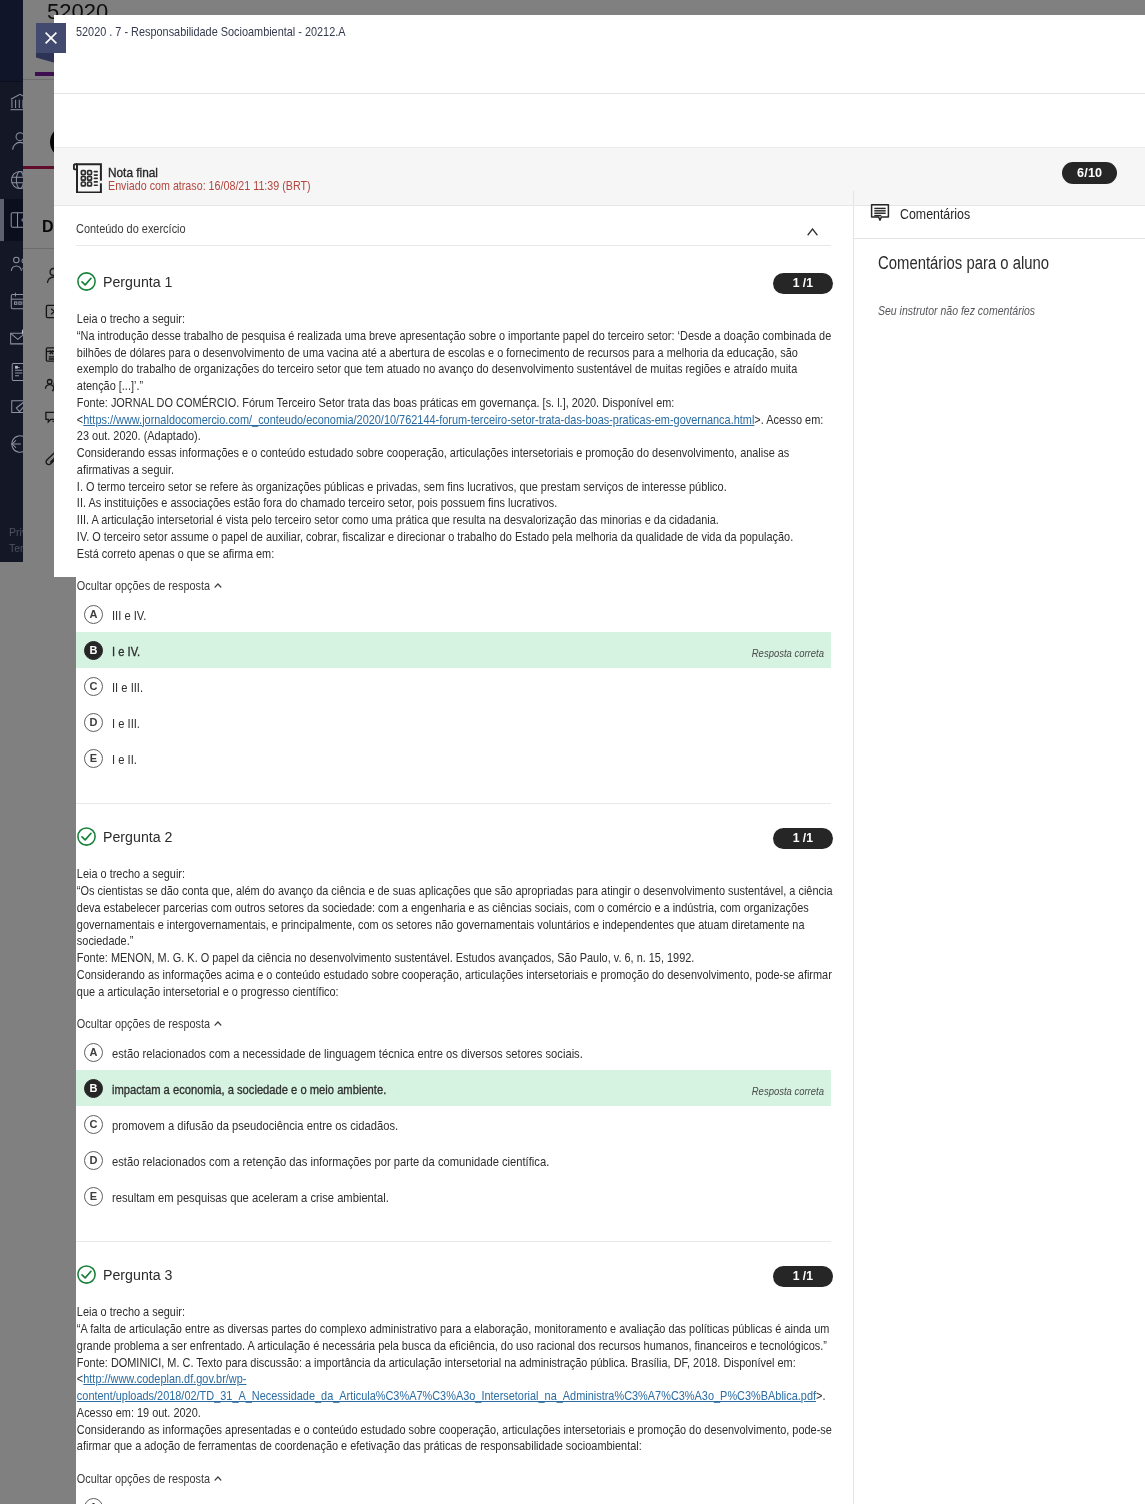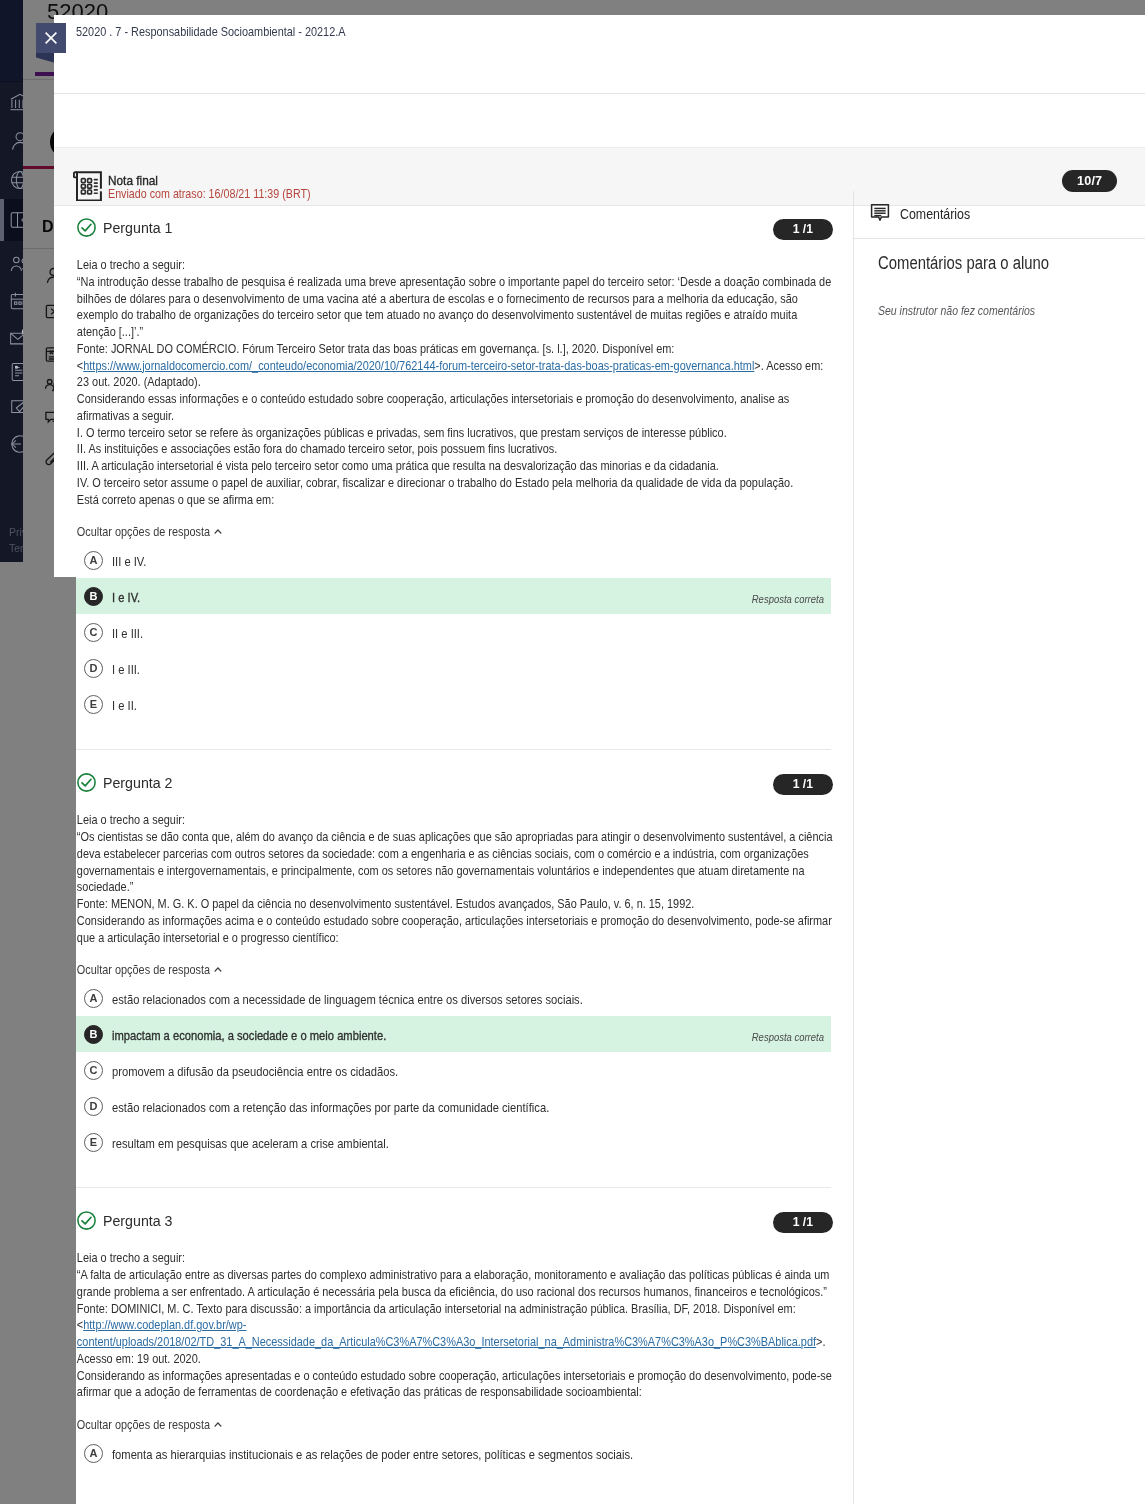--- a/index.html
+++ b/index.html
@@ -66,21 +66,21 @@
   .gradebar .gicon{position:absolute;left:-3px;top:14px;width:30px;height:31px;display:block;}
   .gradebar .gicon svg{width:30px;height:31px;display:block;}
   .gradebar .glabel{position:absolute;left:32px;top:17.5px;font-size:13.6px;font-weight:normal;
         -webkit-text-stroke:0.35px #262626;color:#262626;
         line-height:13px;transform:scaleX(0.87);transform-origin:0 50%;width:200px;}
   .gradebar .gstatus{position:absolute;left:32px;top:31px;font-size:13.2px;color:#b4453c;
         line-height:13px;transform:scaleX(0.812);transform-origin:0 50%;width:300px;}
   .gradebar .gscore{position:absolute;left:986px;top:14px;background:#262626;color:#fff;
        border-radius:12px;font-size:12.6px;font-weight:bold;padding:4px 15px;letter-spacing:.2px;
        line-height:14px;}
-  .gbwrap{position:absolute;left:22px;top:8px;width:1069px;height:58px;}
+  .gbwrap{position:absolute;left:22px;top:0;width:1069px;height:58px;}
 
   
   .maincol{position:absolute;left:76px;top:192px;width:778px;z-index:20;}
   .rightcol{position:absolute;left:854px;top:191px;width:291px;z-index:20;}
   .coldiv{position:absolute;left:853px;top:191px;width:1px;height:1313px;background:#e4e4e4;z-index:20;}
 
   .sectitle{position:relative;padding:30px 0 12px 0px;width:755px;font-size:12.9px;color:#3a3a3a;
             line-height:13px;border-bottom:1px solid #e8e8e8;height:54px;box-sizing:border-box;}
   .sectitle > span{display:inline-block;transform:scaleX(0.85);transform-origin:0 50%;}
   .sectitle .chev{position:absolute;left:731px;top:36px;width:13px;height:8px;cursor:pointer;}
@@ -315,28 +315,36 @@
                 <rect x="20.6" y="12.2" width="4.4" height="1.7" rx="0.8"></rect>
                 <rect x="20.6" y="15.6" width="4.4" height="1.7" rx="0.8"></rect>
                 <rect x="20.6" y="19.0" width="4.4" height="1.7" rx="0.8"></rect>
                 <rect x="20.6" y="22.4" width="4.4" height="1.7" rx="0.8"></rect>
               </g>
               <rect x="26.6" y="18.7" width="2.6" height="2.6" fill="#f6f6f7"></rect>
             </svg>
           </span>
         <span class="glabel">Nota final</span>
         <span class="gstatus">Enviado com atraso: 16/08/21 11:39 (BRT)</span>
-        <span class="gscore">10/7</span>
+        <span class="gscore">6/10</span>
       </div>
     </div>
   </div>
 
   <div class="modal-lower"></div>
 
   <div class="maincol">
+    <div class="sectitle">
+      <span>Conteúdo do exercício</span>
+      <span class="chev">
+          <svg viewBox="0 0 13 8" width="13" height="8" style="display:block">
+            <path d="M0.8 7.2 L6.5 1.0 L12.2 7.2" fill="none" stroke="#2f2f2f" stroke-width="1.5" stroke-linecap="butt" stroke-linejoin="miter"></path>
+          </svg>
+        </span>
+    </div>
     <div id="questions">
         <div class="q">
           <div class="qhead">
             <span class="ck">
               <svg viewBox="0 0 19 19" width="19" height="19" style="display:block">
                 <circle cx="9.5" cy="9.5" r="8.6" fill="none" stroke="#17803a" stroke-width="1.55"></circle>
                 <path d="M5.0 9.8 L8.2 12.9 L14.0 6.3" fill="none" stroke="#17803a" stroke-width="1.7" stroke-linecap="round" stroke-linejoin="round"></path>
               </svg>
             </span>
             <span class="qname">Pergunta 1</span>

